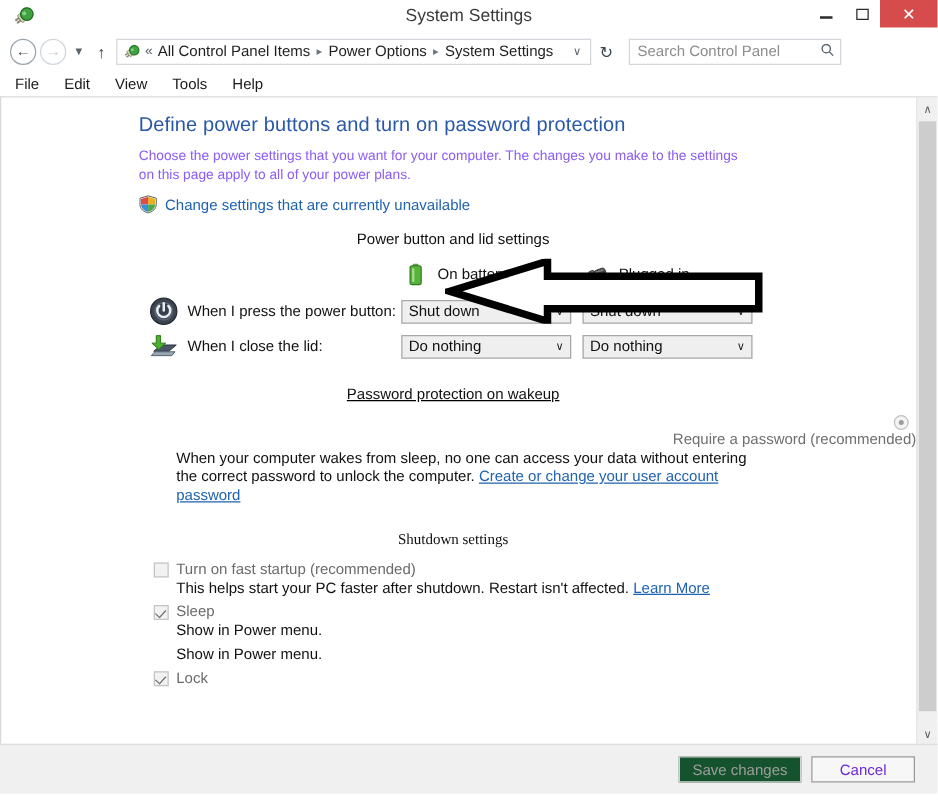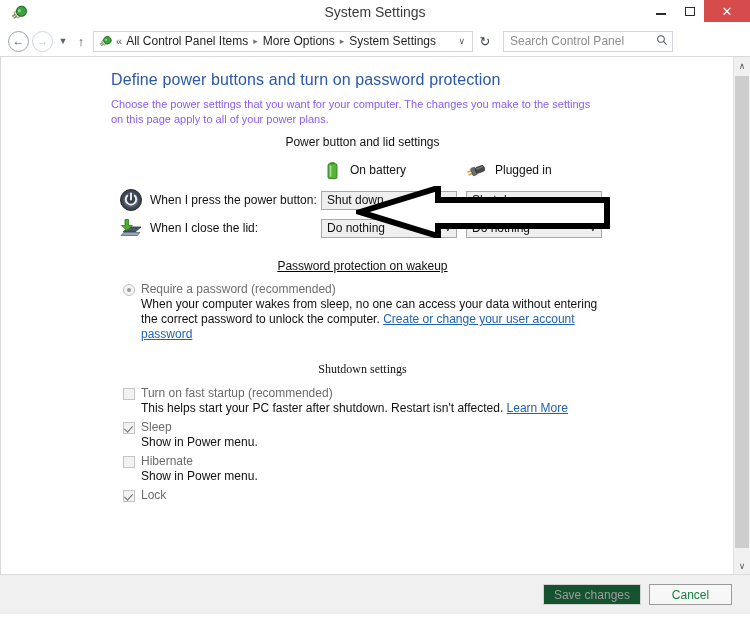--- a/index.html
+++ b/index.html
@@ -359,21 +359,22 @@
     padding-right: 3px;
   }
 
   
   .optblock {
     margin-left: 12px;
     margin-bottom: 11px;
   }
   .optline {
     display: flex;
-    align-items: center;
+    align-items: flex-end;
+    flex-direction: column;
   }
   .radio {
     width: 12px;
     height: 12px;
     border-radius: 50%;
     border: 1px solid #bfbfbf;
     background: #f4f4f4;
     flex: 0 0 auto;
     margin: 1px 6px 0 0;
     position: relative;
@@ -496,21 +497,21 @@
     justify-content: flex-end;
     padding-right: 18px;
     box-sizing: border-box;
   }
   .btn {
     height: 21px;
     min-width: 83px;
     border: 1px solid #b6b6b6;
     background: #efefef;
     font-size: 12px;
-    color: #15803d;
+    color: #6d28d9;
     display: flex;
     align-items: center;
     justify-content: center;
     font-family: "Liberation Sans", sans-serif;
     padding: 0 10px;
     box-sizing: border-box;
   }
   .btn.disabled {
     color: #9d9d9d;
     border-color: #d2d2d2;
@@ -567,47 +568,66 @@
             <rect x="1.5" y="7.9" width="3" height="1.2" fill="#8a8a6a"></rect>
             <rect x="4.2" y="4.9" width="2.5" height="5.2" rx="0.8" fill="#d8d8c0" stroke="#6f6f55" stroke-width="0.5"></rect>
             <circle cx="9.8" cy="7.5" r="3.8" fill="#3fa13f" stroke="#1d6b1d" stroke-width="0.8"></circle>
             <circle cx="8.8" cy="6.3" r="1.2" fill="#8fd98f" opacity="0.85"></circle>
           </g>
         </svg>
       </span>
       <span class="crumb-chevrons">«</span>
       <span class="crumb">All Control Panel Items</span>
       <span class="crumb-sep">▸</span>
-      <span class="crumb">More Options</span>
+      <span class="crumb">Power Options</span>
       <span class="crumb-sep">▸</span>
       <span class="crumb">System Settings</span>
       <span class="crumb-drop">∨</span>
     </div>
 
     <div class="refreshbtn">↻</div>
 
     <div class="searchbox">
       <span class="ph">Search Control Panel</span>
       <span class="mag">
         <svg viewBox="0 0 13 13" width="12" height="12">
           <circle cx="5.4" cy="5.4" r="3.6" fill="none" stroke="#4d5760" stroke-width="1.1"></circle>
           <line x1="8.1" y1="8.1" x2="11.4" y2="11.4" stroke="#4d5760" stroke-width="1.1"></line>
         </svg>
       </span>
     </div>
   </div>
 
+  <div class="menubar">
+    <span class="menuitem">File</span>
+    <span class="menuitem">Edit</span>
+    <span class="menuitem">View</span>
+    <span class="menuitem">Tools</span>
+    <span class="menuitem">Help</span>
+  </div>
 
   <div class="contentwrap">
     <div class="content">
 
       <h1 class="page-title">Define power buttons and turn on password protection</h1>
 
       <div class="intro">Choose the power settings that you want for your computer. The changes you make to the settings on this page apply to all of your power plans.</div>
 
+      <div class="uac-link-row">
+        <span class="shield">
+          <svg viewBox="0 0 15 15" width="15" height="15">
+            <path d="M7.5 0.6 L14 2.6 V7.6 C14 11 11.2 13.4 7.5 14.4 C3.8 13.4 1 11 1 7.6 V2.6 Z" fill="#ffffff" stroke="#4a4a4a" stroke-width="0.7"></path>
+            <path d="M7.5 1.4 L13.2 3.2 V7.5 H7.5 Z" fill="#e8b21c"></path>
+            <path d="M7.5 1.4 L1.8 3.2 V7.5 H7.5 Z" fill="#e04b4b"></path>
+            <path d="M1.8 7.5 H7.5 V13.6 C4.4 12.7 2 10.6 1.8 7.8 Z" fill="#3b8fd6"></path>
+            <path d="M13.2 7.5 H7.5 V13.6 C10.6 12.7 13 10.6 13.2 7.8 Z" fill="#4aa84a"></path>
+          </svg>
+        </span>
+        <span class="linktext">Change settings that are currently unavailable</span>
+      </div>
 
       <div class="grouphdr">
         <span class="lbl">Power button and lid settings</span>
         <span class="rule"></span>
       </div>
 
       <div class="ptable">
         <div class="prow header">
           <div class="pcell-label"></div>
           <div class="pcell-col">
@@ -730,24 +750,20 @@
 
         <div>
           <div class="cbline">
             <span class="checkbox checked"></span>
             <span class="cblabel">Sleep</span>
           </div>
           <div class="cbdesc">Show in Power menu.</div>
         </div>
 
         <div>
-          <div class="cbline">
-            <span class="checkbox"></span>
-            <span class="cblabel">Hibernate</span>
-          </div>
           <div class="cbdesc">Show in Power menu.</div>
         </div>
 
         <div>
           <div class="cbline">
             <span class="checkbox checked"></span>
             <span class="cblabel">Lock</span>
           </div>
 
         </div>

